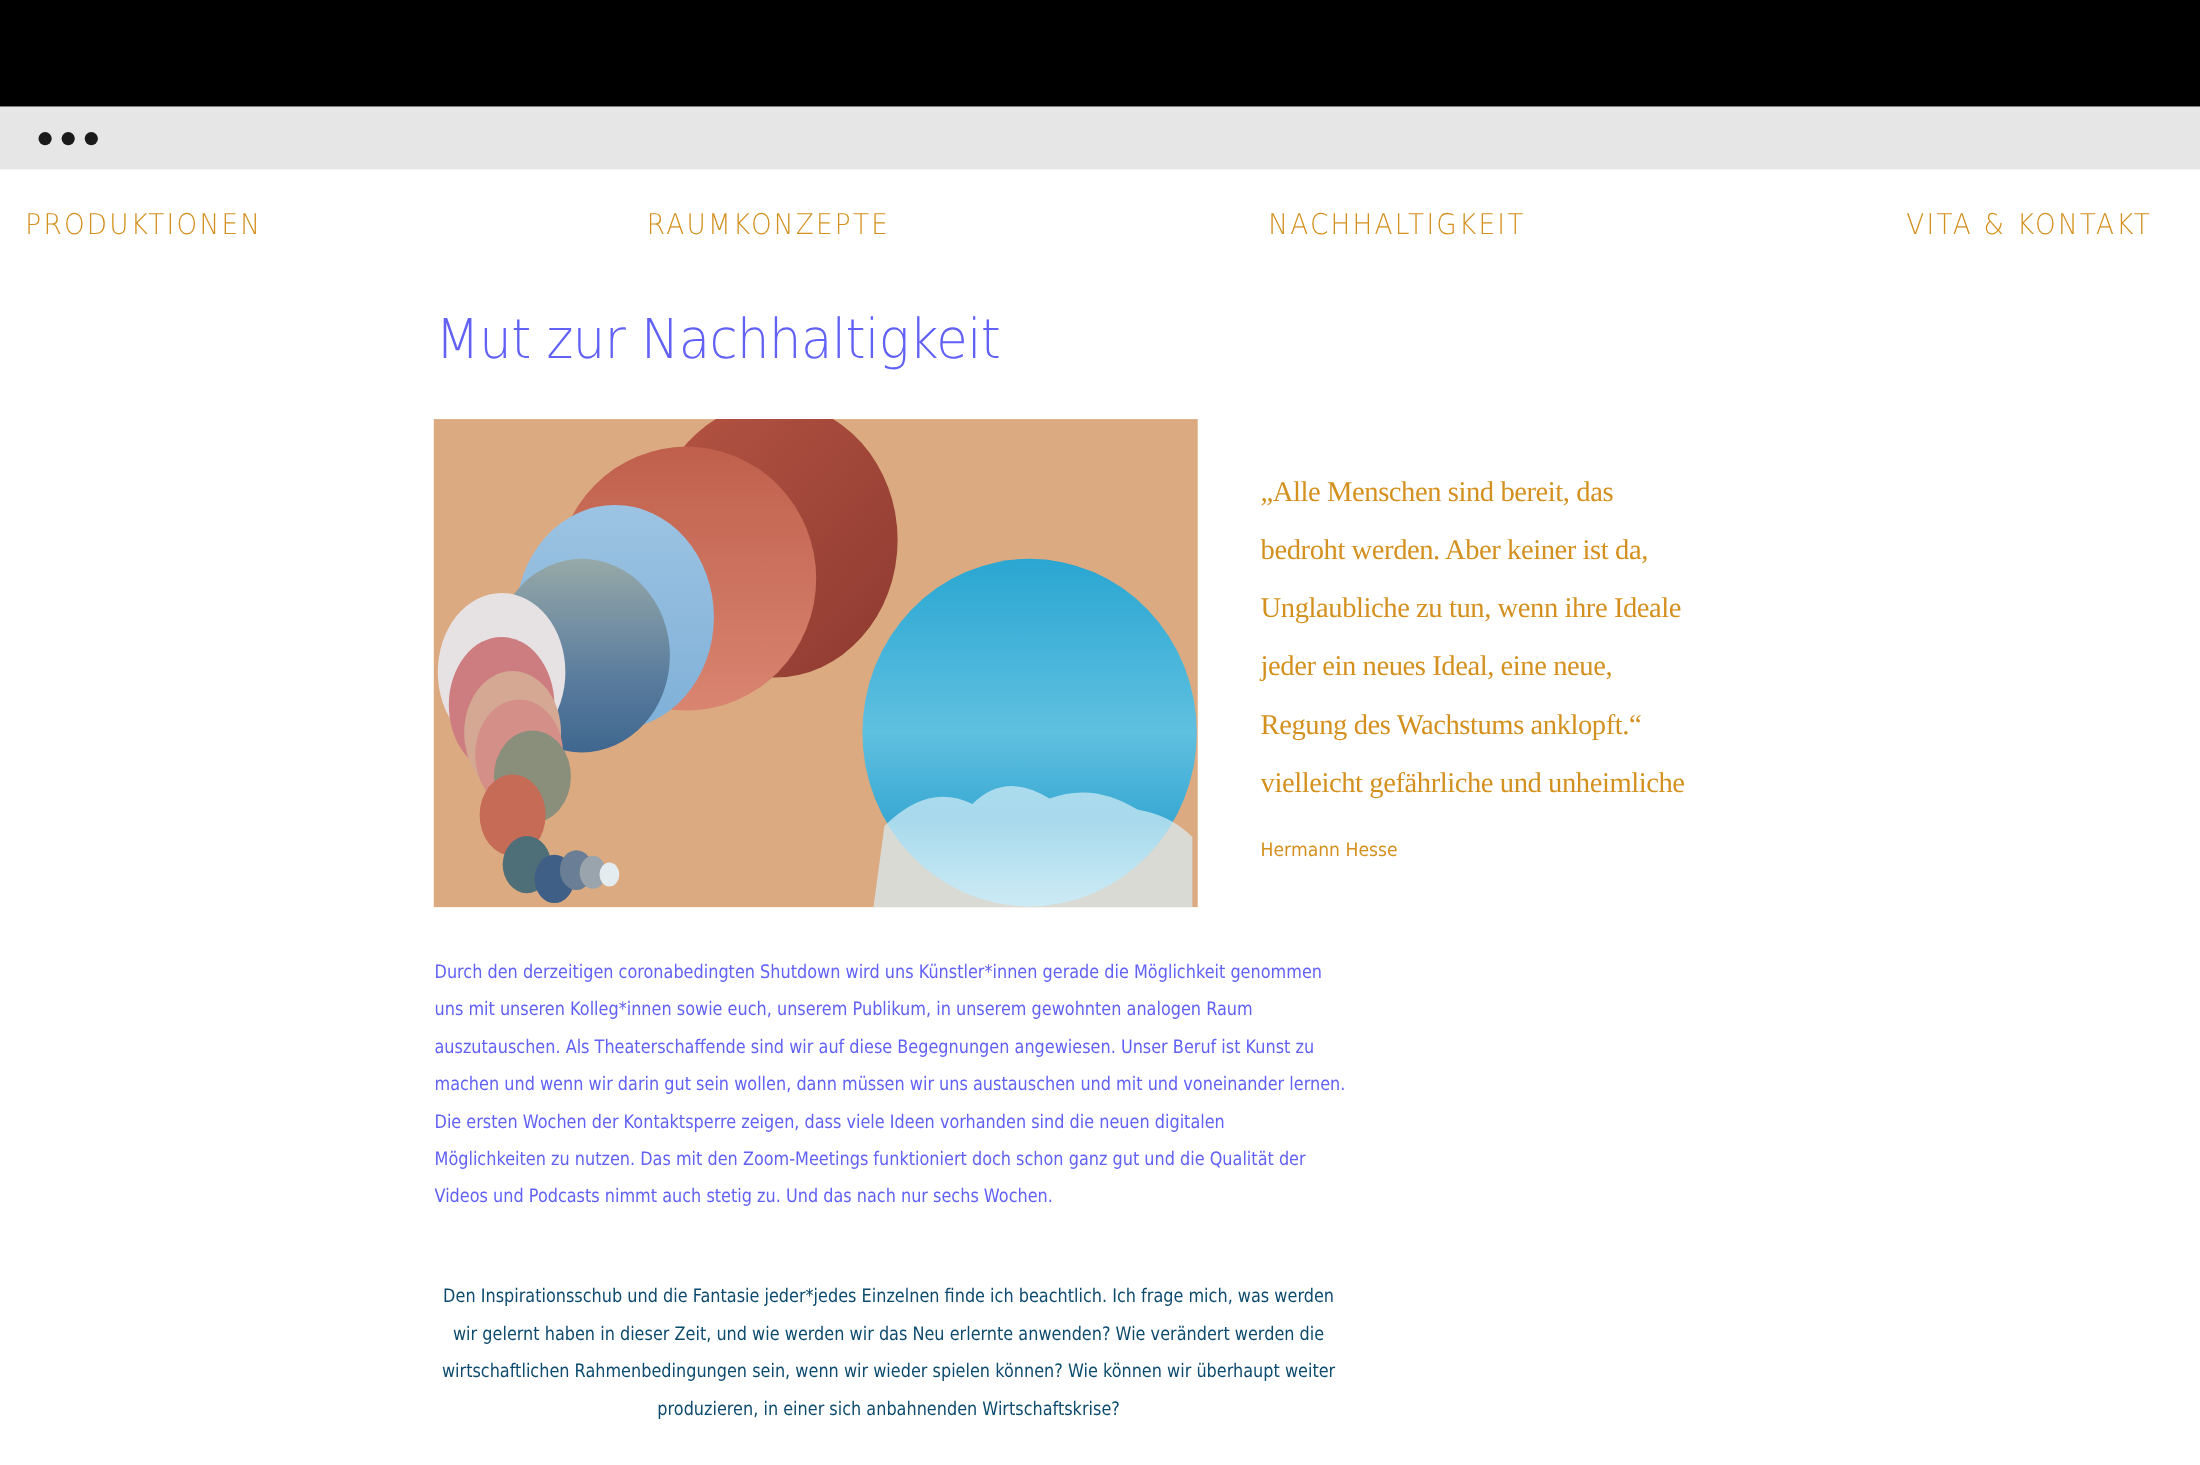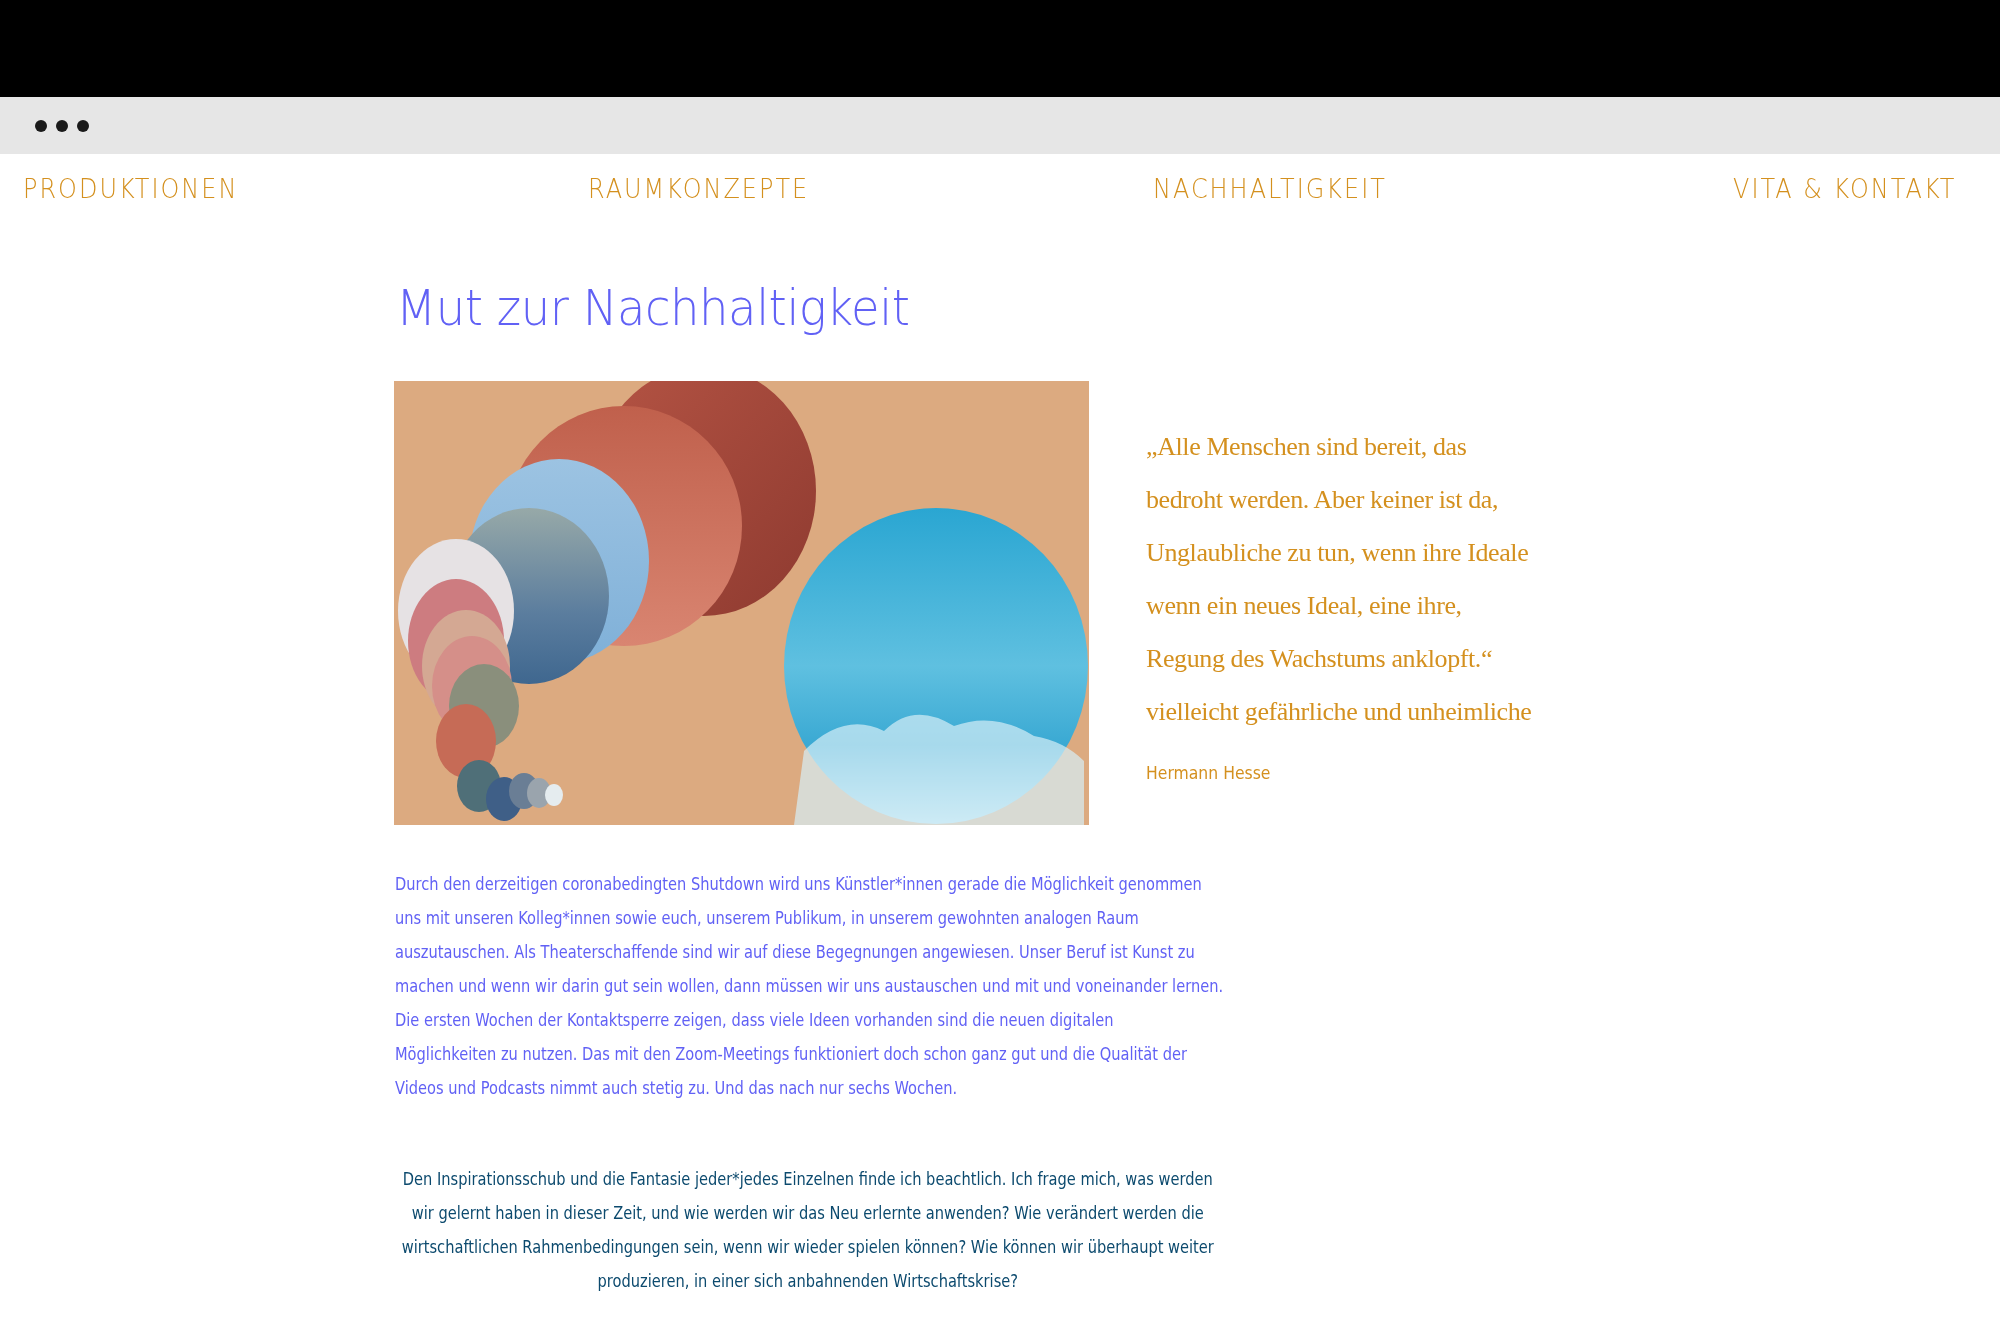--- a/index.html
+++ b/index.html
@@ -4,21 +4,21 @@
   <style>
     * { margin: 0; padding: 0; box-sizing: border-box; }
     html, body { width: 2000px; height: 1332px; background: #ffffff; overflow: hidden; }
     body { position: relative; font-family: "DejaVu Sans", sans-serif; }
 
     .top-black { position: absolute; left: 0; top: 0; width: 2000px; height: 97px; background: #000000; }
     .browser-bar { position: absolute; left: 0; top: 97px; width: 2000px; height: 57px; background: #e6e6e6; }
     .dot { position: absolute; top: 23px; width: 12px; height: 12px; border-radius: 50%; background: #1a1a1a; }
     .dot.d1 { left: 35px; } .dot.d2 { left: 56px; } .dot.d3 { left: 77px; }
 
-    .nav { position: absolute; top: 172px; left: 0; width: 1948px; height: 34px; }
+    .nav { position: absolute; top: 188px; left: 0; width: 1948px; height: 34px; }
     .nav a {
       position: absolute; top: 0; display: block; text-decoration: none;
       font-family: "DejaVu Sans", sans-serif; font-weight: 300;
       font-size: 26px; letter-spacing: 2.2px; line-height: 34px;
       transform: scaleX(0.92); transform-origin: left center;
       white-space: nowrap;
     }
     .nav .n1 { left: 23px; }
     .nav .n2 { left: 588px; }
     .nav .n3 { left: 1153px; }
@@ -134,21 +134,21 @@
     <ellipse cx="130" cy="410" rx="15" ry="18" fill="#6a7e95"></ellipse>
     <ellipse cx="145" cy="412" rx="12" ry="15" fill="#9aa4ad"></ellipse>
     <ellipse cx="160" cy="414" rx="9" ry="11" fill="#e5ecef"></ellipse>
   </svg>
 </div>
 
 <blockquote class="quote" style="color: rgb(212, 144, 30);">
   <span class="ql">„Alle Menschen sind bereit, das</span>
   <span class="ql">bedroht werden. Aber keiner ist da,</span>
   <span class="ql">Unglaubliche zu tun, wenn ihre Ideale</span>
-  <span class="ql">wenn ein neues Ideal, eine ihre,</span>
+  <span class="ql">jeder ein neues Ideal, eine neue,</span>
   <span class="ql">Regung des Wachstums anklopft.“</span>
   <span class="ql">vielleicht gefährliche und unheimliche</span>
 </blockquote>
 <div class="quote-author" style="color: rgb(212, 144, 30);">Hermann Hesse</div>
 
 <div class="body-text p1" style="color: rgb(97, 97, 245);">
   <span class="bl">Durch den derzeitigen coronabedingten Shutdown wird uns Künstler*innen gerade die Möglichkeit genommen</span>
   <span class="bl">uns mit unseren Kolleg*innen sowie euch, unserem Publikum, in unserem gewohnten analogen Raum</span>
   <span class="bl">auszutauschen. Als Theaterschaffende sind wir auf diese Begegnungen angewiesen. Unser Beruf ist Kunst zu</span>
   <span class="bl">machen und wenn wir darin gut sein wollen, dann müssen wir uns austauschen und mit und voneinander lernen.</span>

